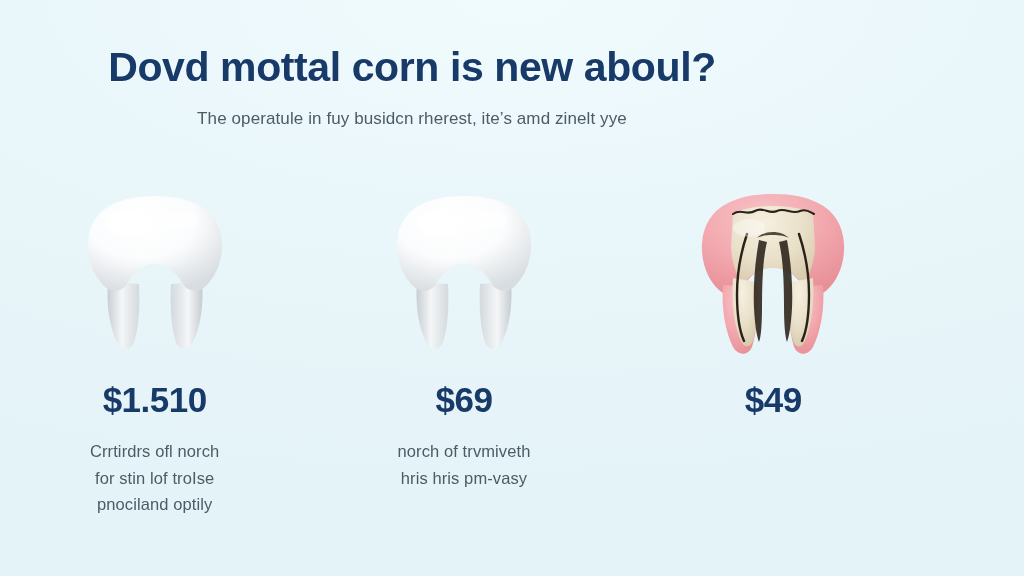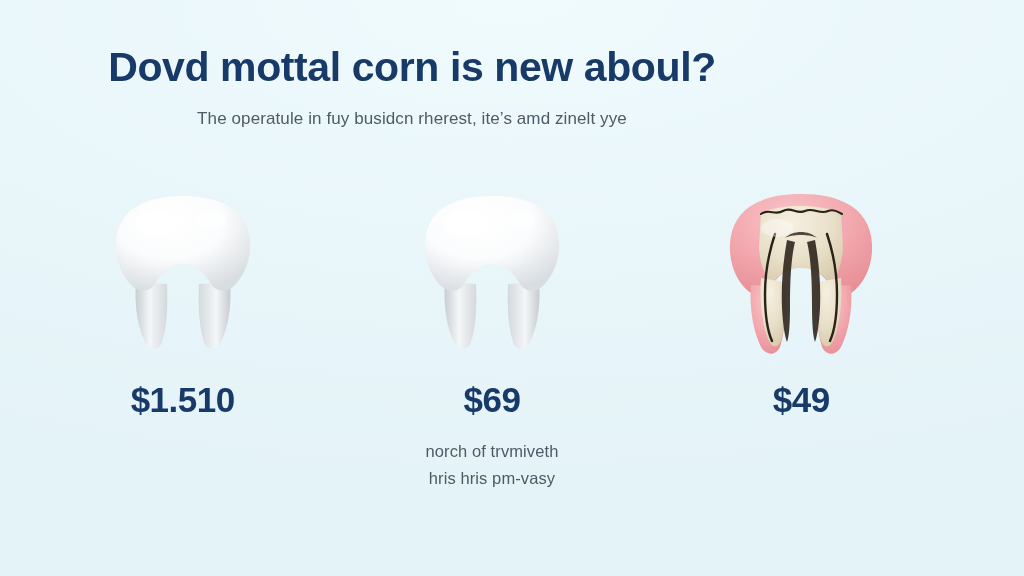--- a/index.html
+++ b/index.html
@@ -51,21 +51,20 @@
 
   
   .columns {
     position: absolute;
     left: 0;
     top: 190px;
     width: 928px;
     display: flex;
     justify-content: space-around;
     align-items: flex-start;
-    margin-left: 28px;
   }
   .column {
     width: 320px;
     display: flex;
     flex-direction: column;
     align-items: center;
     text-align: center;
   }
 
   .tooth-wrap {
@@ -148,20 +147,25 @@
                    C40 102 29 103 22 96
                    C12 86 5 70 6 52
                    C7 34 16 21 31 14
                    C42 9 54 6 73 6 Z" fill="url(#c1crown)"></path>
 
           <ellipse cx="47" cy="33" rx="22" ry="13" fill="#ffffff" opacity="0.85"></ellipse>
           <ellipse cx="100" cy="30" rx="16" ry="9" fill="#ffffff" opacity="0.6"></ellipse>
         </svg>
       </div>
       <div class="price">$1.510</div>
+      <div class="desc">
+        <span class="desc-line">Crrtirdrs ofl norch</span>
+        <span class="desc-line">for stin lof troIse</span>
+        <span class="desc-line">pnociland optily</span>
+      </div>
     </div>
 
     <div class="column">
       <div class="tooth-wrap">
         <svg width="146" height="165" viewBox="0 0 146 165" aria-hidden="true">
           <defs>
             <radialGradient id="c2crown" cx="40%" cy="26%" r="78%">
               <stop offset="0%" stop-color="#ffffff"></stop>
               <stop offset="52%" stop-color="#fbfcfd"></stop>
               <stop offset="100%" stop-color="#d8dde1"></stop>

